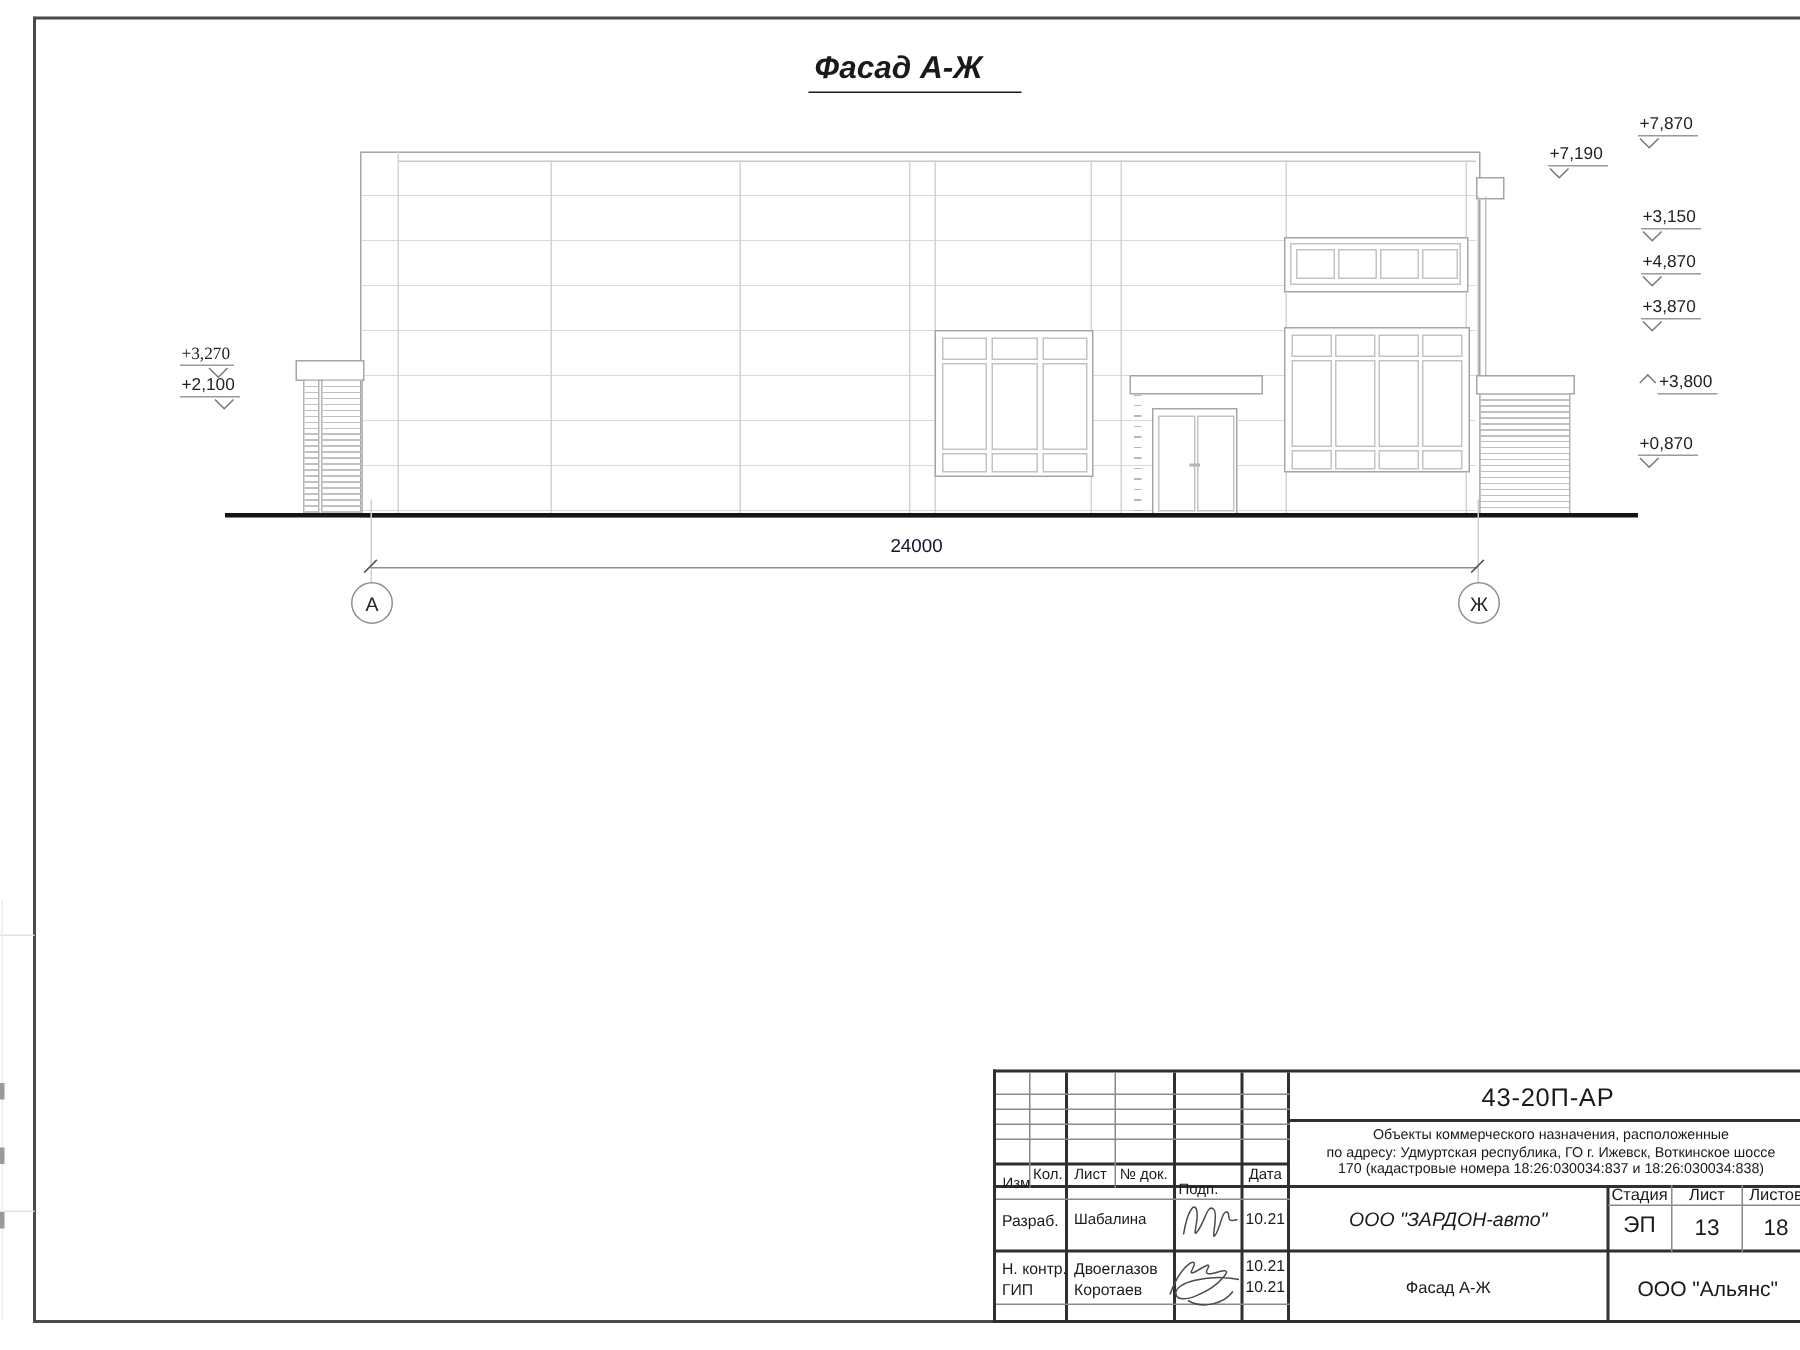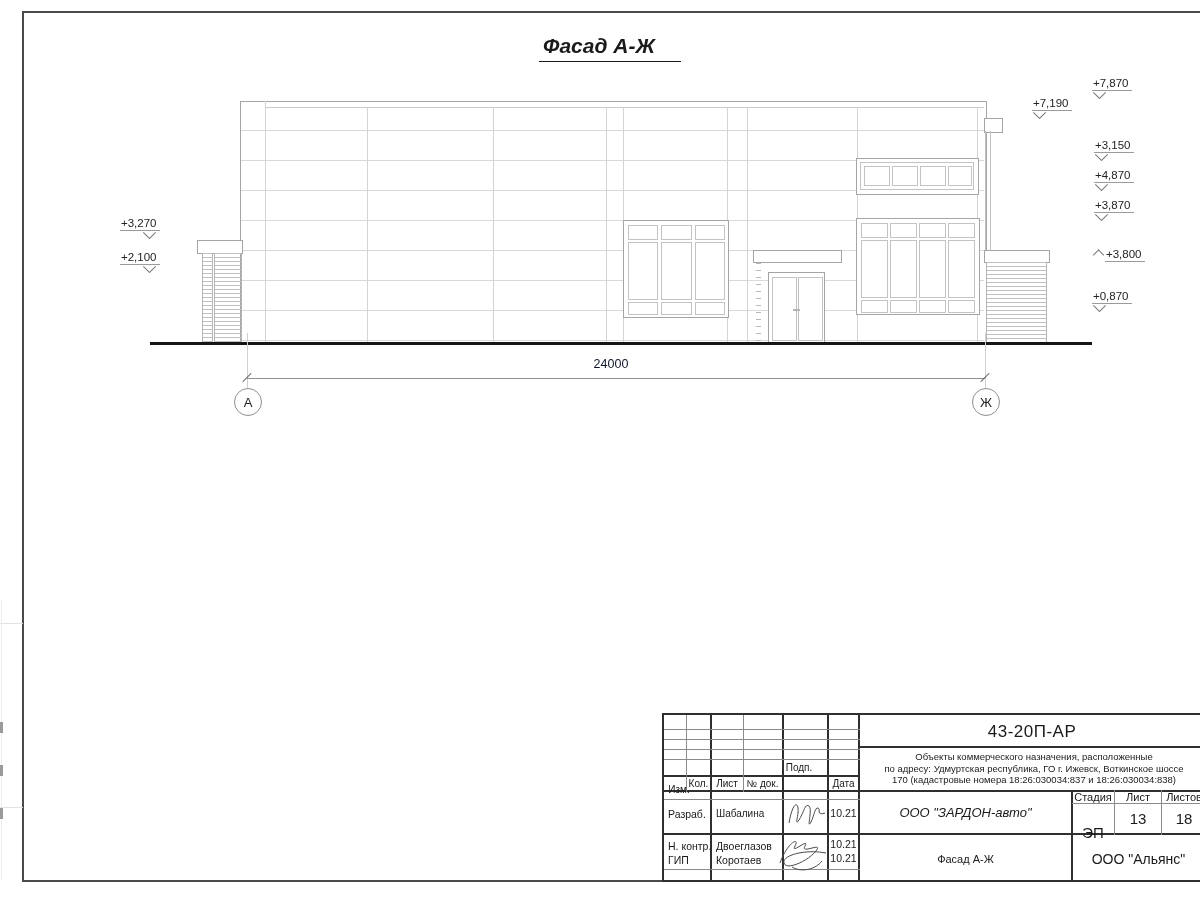--- a/index.html
+++ b/index.html
@@ -131,21 +131,21 @@
 <div class="dimtick" style="left:241px;top:377px;"></div>
 <div class="dimtick" style="left:979px;top:377px;"></div>
 <div class="txt ctr" style="left:565px;top:357px;width:92px;font-size:12.5px;color:#0f172a;">24000</div>
 <div class="axis-circle" style="left:234px;top:388px;">
   <span>А</span>
 </div>
 <div class="axis-circle" style="left:972px;top:388px;">
   <span>Ж</span>
 </div>
 
-<div class="elev" style="left:120px;top:217px;">
+<div class="elev" style="left:120px;top:230px;font-family:Liberation Serif, serif;">
   <span class="lbl">+3,270</span>
   <div class="vmark vright"></div>
 </div>
 <div class="elev" style="left:120px;top:251px;">
   <span class="lbl">+2,100</span>
   <div class="vmark vright"></div>
 </div>
 
 <div class="elev" style="left:1092px;top:77px;text-align:center;">
   <span class="lbl">+7,870</span>
@@ -197,21 +197,21 @@
   <div class="tbl-thin" style="left:0;top:84px;width:196px;height:1px;"></div>
   <div class="tbl-thin" style="left:0;top:154px;width:196px;height:1px;"></div>
   <div class="tbl-thin" style="left:408px;top:88px;width:132px;height:1px;"></div>
   <div class="tbl-thin" style="left:450px;top:75px;width:1px;height:45px;"></div>
   <div class="tbl-thin" style="left:497px;top:75px;width:1px;height:45px;"></div>
 
   <div class="tb-cell" style="left:4px;top:62px;width:22px;height:25px;font-size:10px;">Изм.</div>
   <div class="tb-cell" style="left:22px;top:62px;width:25px;height:13px;font-size:10px;">Кол.</div>
   <div class="tb-cell" style="left:47px;top:62px;width:32px;height:13px;font-size:10px;">Лист</div>
   <div class="tb-cell" style="left:79px;top:62px;width:39px;height:13px;font-size:10px;">№ док.</div>
-  <div class="tb-cell" style="left:119px;top:46px;width:32px;height:13px;font-size:10px;">Подп.</div>
+  <div class="tb-cell" style="left:119px;top:72px;width:32px;height:13px;font-size:10px;">Подп.</div>
   <div class="tb-cell" style="left:164px;top:62px;width:31px;height:13px;font-size:10px;">Дата</div>
 
   <div class="txt" style="left:4px;top:93px;font-size:10.5px;">Разраб.</div>
   <div class="txt" style="left:52px;top:93px;font-size:10px;">Шабалина</div>
   <div class="tb-cell" style="left:164px;top:91px;width:31px;height:14px;font-size:10.5px;">10.21</div>
 
   <div class="txt" style="left:4px;top:125px;font-size:10.5px;">Н. контр.</div>
   <div class="txt" style="left:52px;top:125px;font-size:10.5px;">Двоеглазов</div>
   <div class="tb-cell" style="left:164px;top:122px;width:31px;height:14px;font-size:10.5px;">10.21</div>
 
@@ -233,19 +233,19 @@
     <div style="white-space:nowrap;">по адресу: Удмуртская республика, ГО г. Ижевск, Воткинское шоссе</div>
     <div style="white-space:nowrap;">170 (кадастровые номера 18:26:030034:837 и 18:26:030034:838)</div>
   </div>
 
   <div class="tb-cell" style="left:196px;top:80px;width:211px;height:34px;font-size:13px;font-style:italic;">ООО "ЗАРДОН-авто"</div>
 
   <div class="tb-cell" style="left:408px;top:76px;width:42px;height:12px;font-size:11px;">Стадия</div>
   <div class="tb-cell" style="left:451px;top:76px;width:46px;height:12px;font-size:11px;">Лист</div>
   <div class="tb-cell" style="left:498px;top:76px;width:44px;height:12px;font-size:11px;">Листов</div>
 
-  <div class="tb-cell" style="left:408px;top:90px;width:42px;height:23px;font-size:15px;margin-top:16px;">ЭП</div>
+  <div class="tb-cell" style="left:408px;top:90px;width:42px;height:23px;font-size:15px;">ЭП</div>
   <div class="tb-cell" style="left:451px;top:90px;width:46px;height:27px;font-size:15px;">13</div>
   <div class="tb-cell" style="left:498px;top:90px;width:44px;height:27px;font-size:15px;">18</div>
 
   <div class="tb-cell" style="left:196px;top:120px;width:211px;height:47px;font-size:11px;">Фасад А-Ж</div>
   <div class="tb-cell" style="left:409px;top:120px;width:131px;height:47px;font-size:14px;">ООО "Альянс"</div>
 </div>
 
 </body></html>

